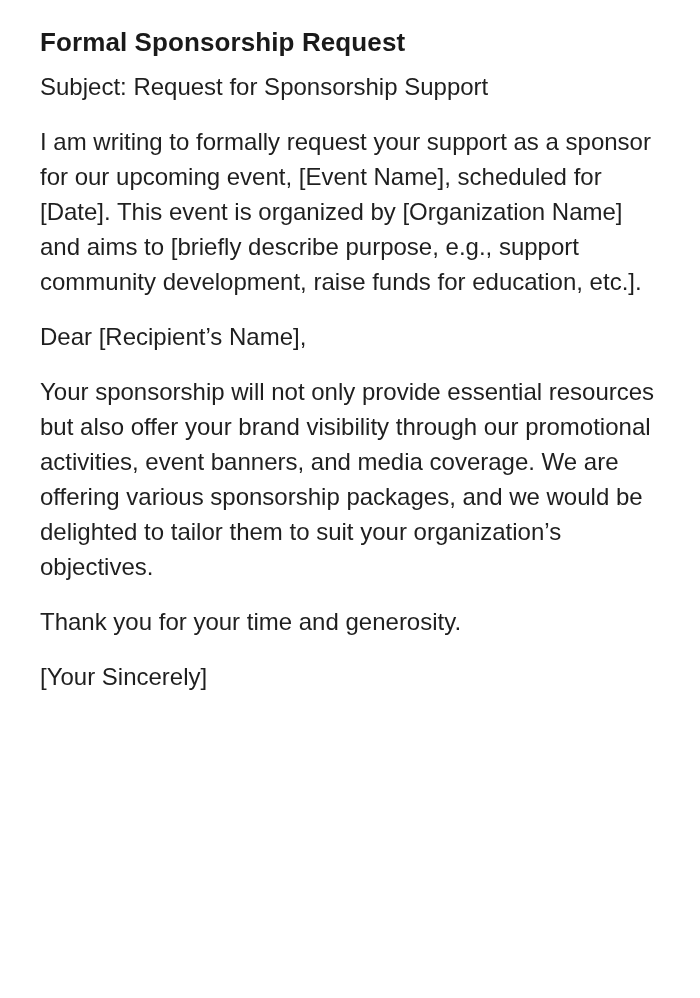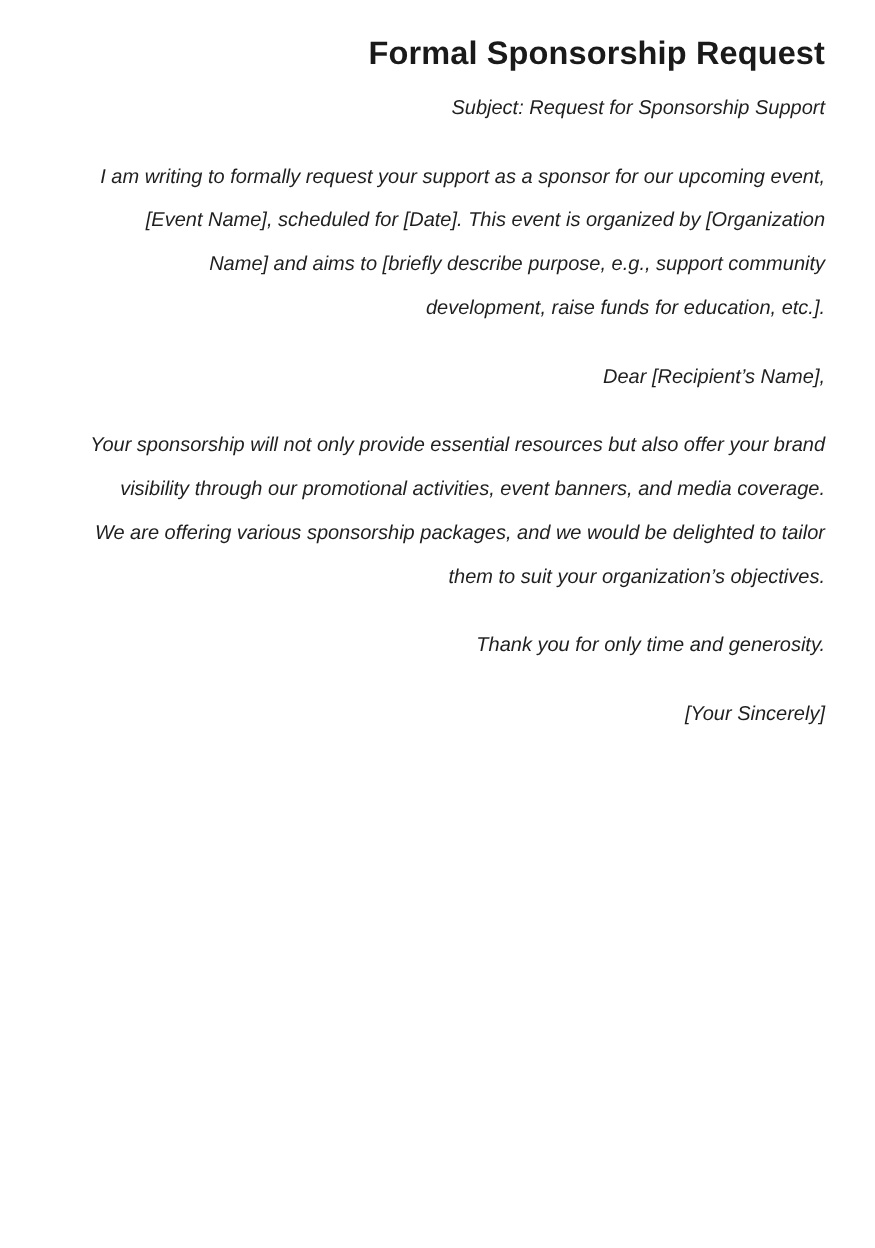--- a/index.html
+++ b/index.html
@@ -8,55 +8,53 @@
     padding: 0;
     background: #ffffff;
   }
   body {
     width: 700px;
     height: 998px;
     overflow: hidden;
     font-family: "Liberation Sans", "DejaVu Sans", sans-serif;
   }
   .letter {
-    padding: 25px 40px 0 55px;
+    padding: 25px 40px 0 40px;
     color: #1f1f1f;
-    text-align: right;
   }
   .letter h1 {
     margin: 0 0 10px 0;
     font-size: 26px;
     line-height: 34px;
     font-weight: 700;
     color: #1a1a1a;
     letter-spacing: 0.1px;
   }
   .letter p {
-    margin: 0 0 20px 16px;
-    font-size: 16px;
+    margin: 0 0 20px 0;
+    font-size: 24px;
     line-height: 35px;
     font-weight: 400;
     color: #1f1f1f;
-    font-style: italic;
   }
 </style>
 </head>
 <body>
 
 <div class="letter">
   <h1>Formal Sponsorship Request</h1>
 
   <p>Subject: Request for Sponsorship Support</p>
 
   <p>I am writing to formally request your support as a sponsor for our upcoming event, [Event Name], scheduled for [Date]. This event is organized by [Organization Name] and aims to [briefly describe purpose, e.g., support community development, raise funds for education, etc.].</p>
 
   <p>Dear [Recipient’s Name],</p>
 
   <p>Your sponsorship will not only provide essential resources but also offer your brand visibility through our promotional activities, event banners, and media coverage. We are offering various sponsorship packages, and we would be delighted to tailor them to suit your organization’s objectives.</p>
 
 
-  <p>Thank you for only time and generosity.</p>
+  <p>Thank you for your time and generosity.</p>
 
 
 
   <p>[Your Sincerely]</p>
 
 </div>
 
 </body></html>

